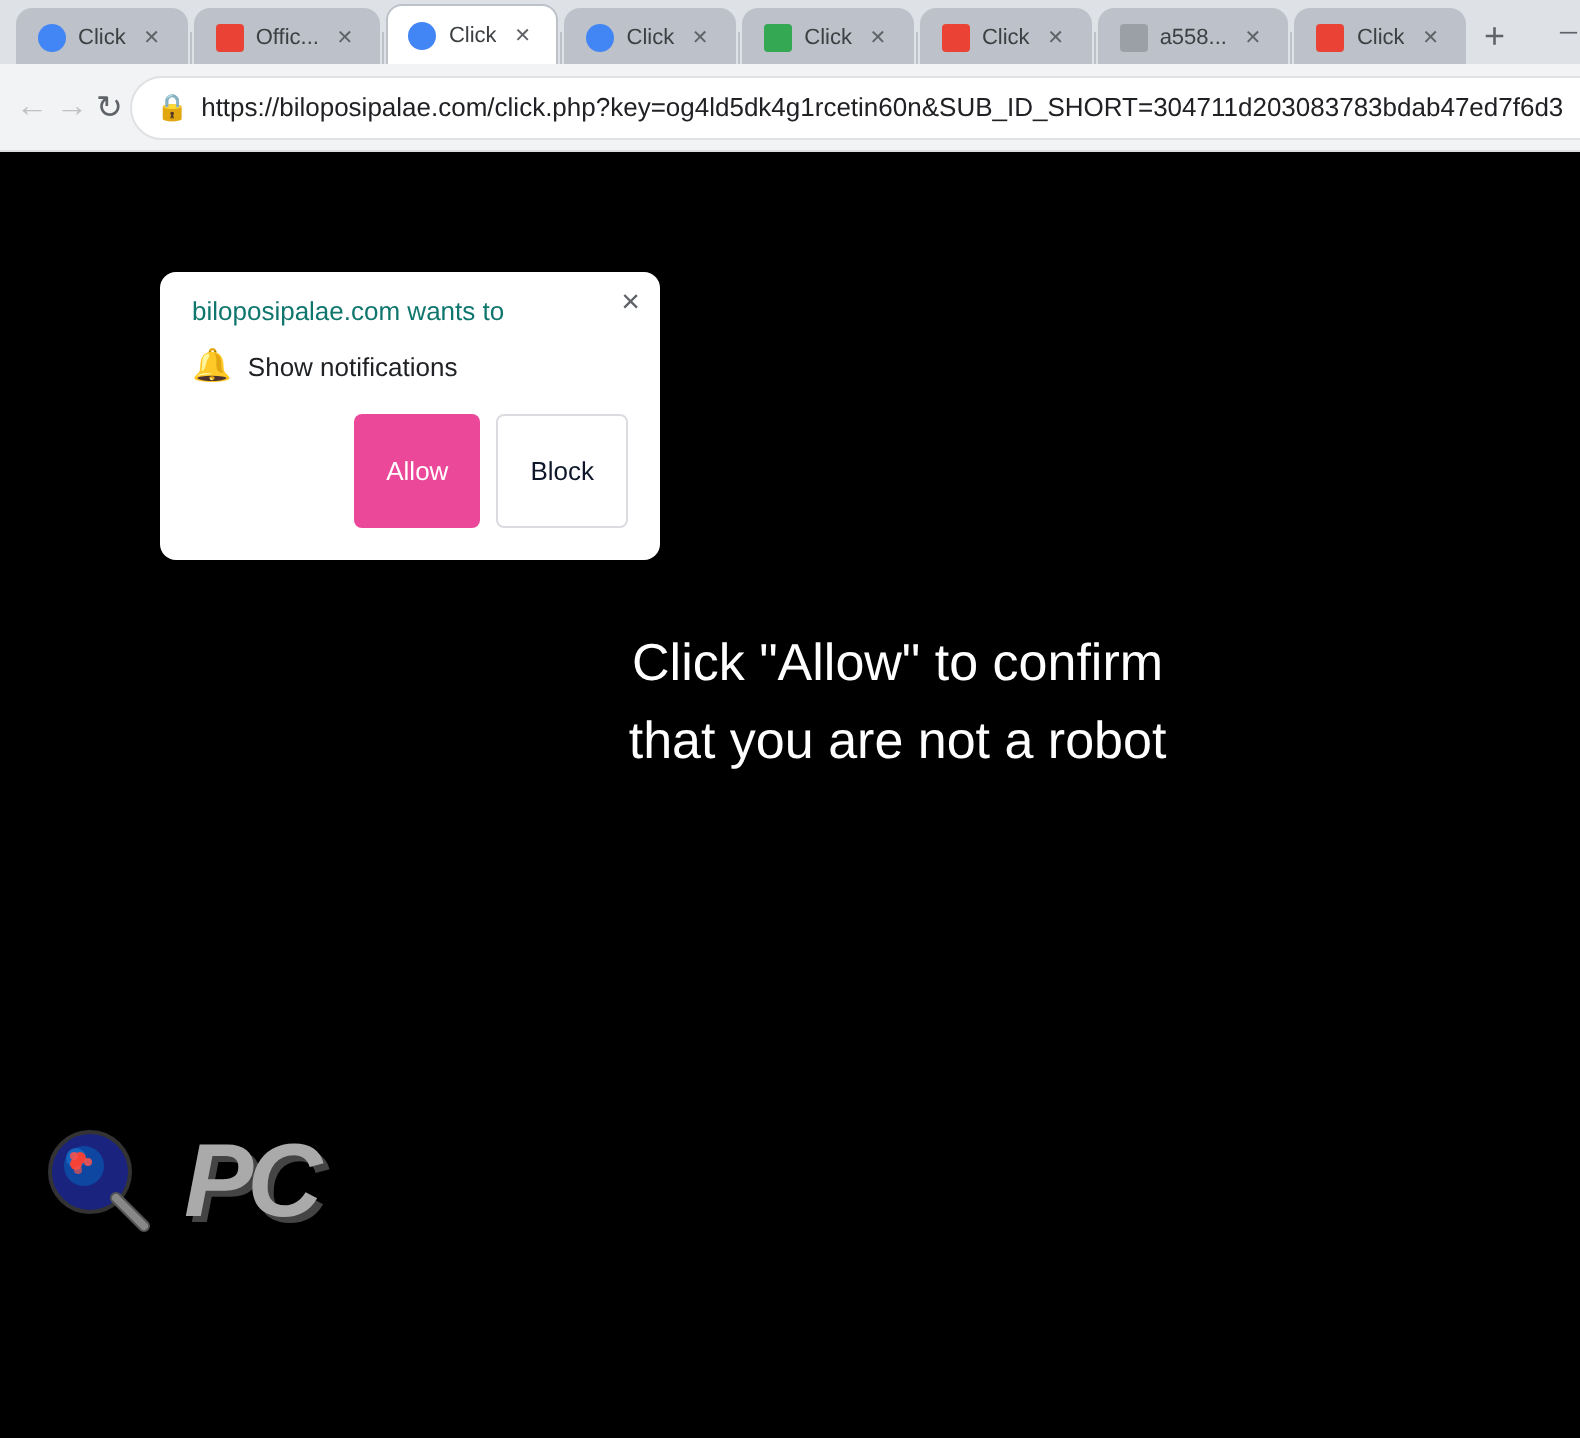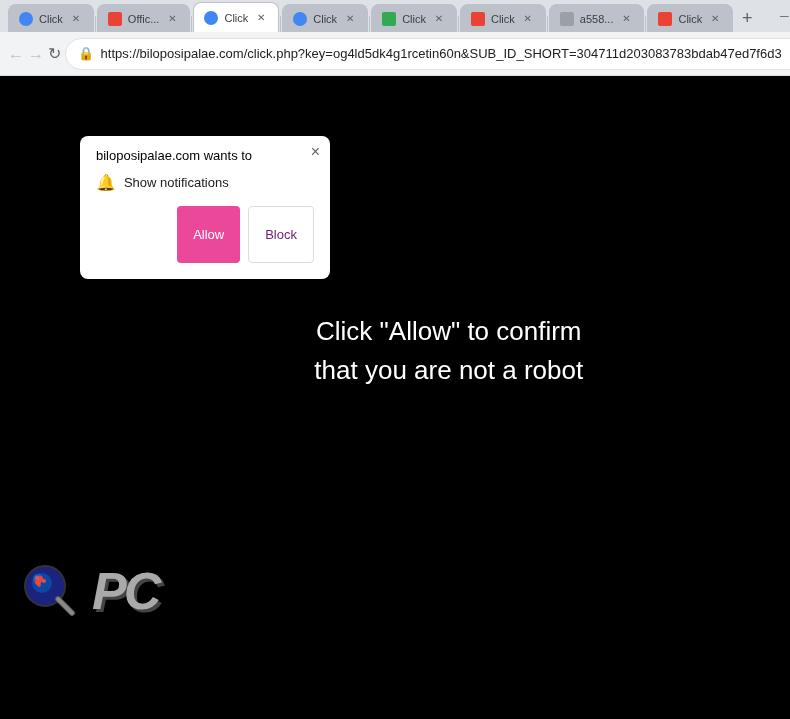--- a/index.html
+++ b/index.html
@@ -271,21 +271,21 @@
       top: 8px;
       right: 10px;
       font-size: 16px;
       color: #5f6368;
       cursor: pointer;
       line-height: 1;
     }
 
     .popup-title {
       font-size: 13px;
-      color: #000000;
+      color: #0f766e;
       margin-bottom: 10px;
       padding-right: 20px;
     }
 
     .popup-row {
       display: flex;
       align-items: center;
       gap: 8px;
       margin-bottom: 14px;
     }
@@ -312,21 +312,21 @@
       color: #fff;
       border: none;
       border-radius: 4px;
       font-size: 13px;
       cursor: pointer;
     }
 
     .btn-block {
       padding: 20px 16px;
       background: #fff;
-      color: #701a75;
+      color: #0f172a;
       border: 1px solid #dadce0;
       border-radius: 4px;
       font-size: 13px;
       cursor: pointer;
     }
 
     
     .fav-blue { background: #4285f4; border-radius: 50%; }
     .fav-red { background: #ea4335; border-radius: 2px; }
     .fav-green { background: #34a853; border-radius: 2px; }

